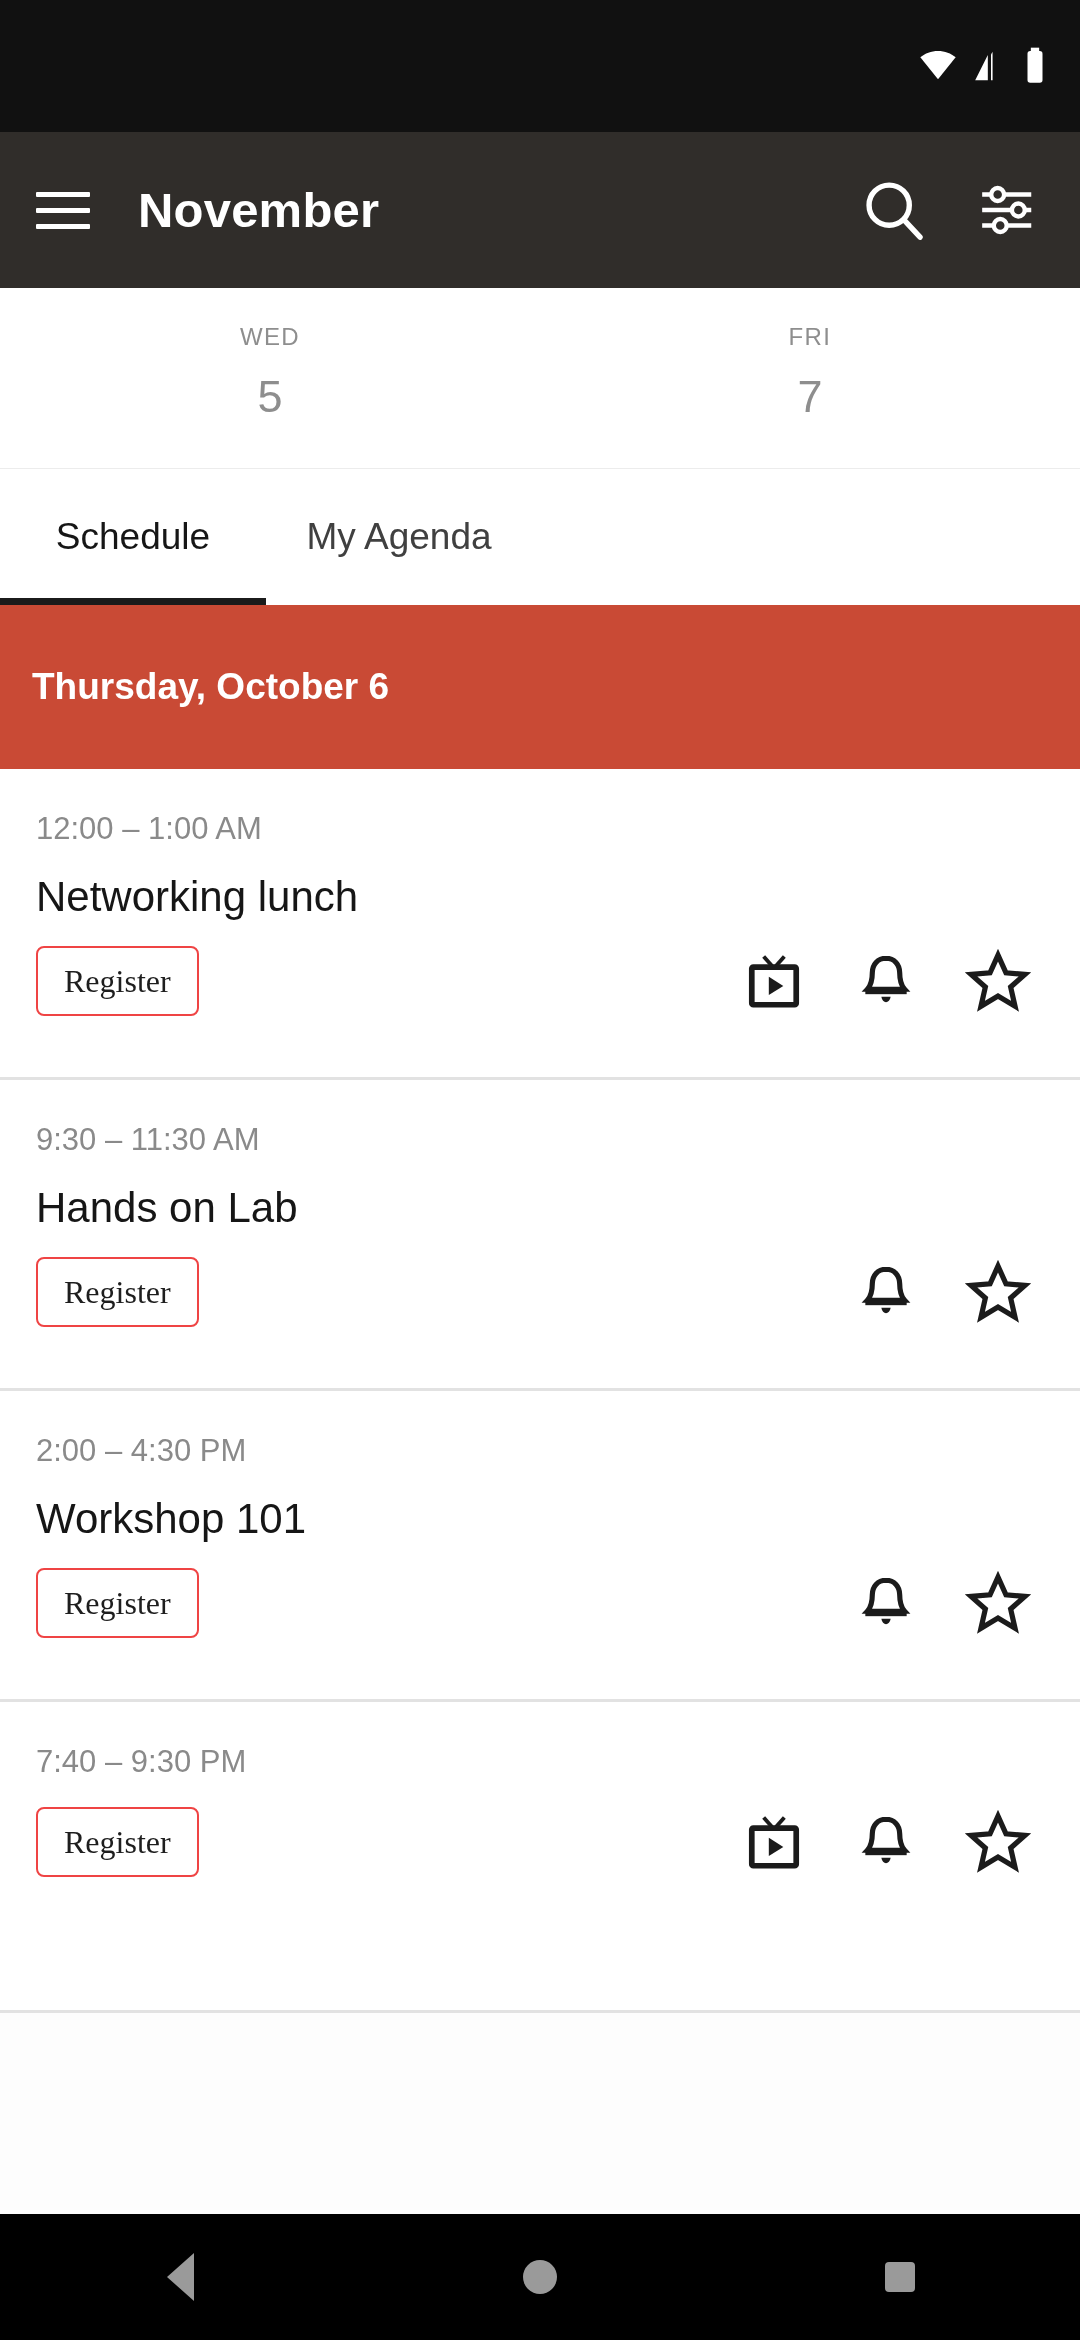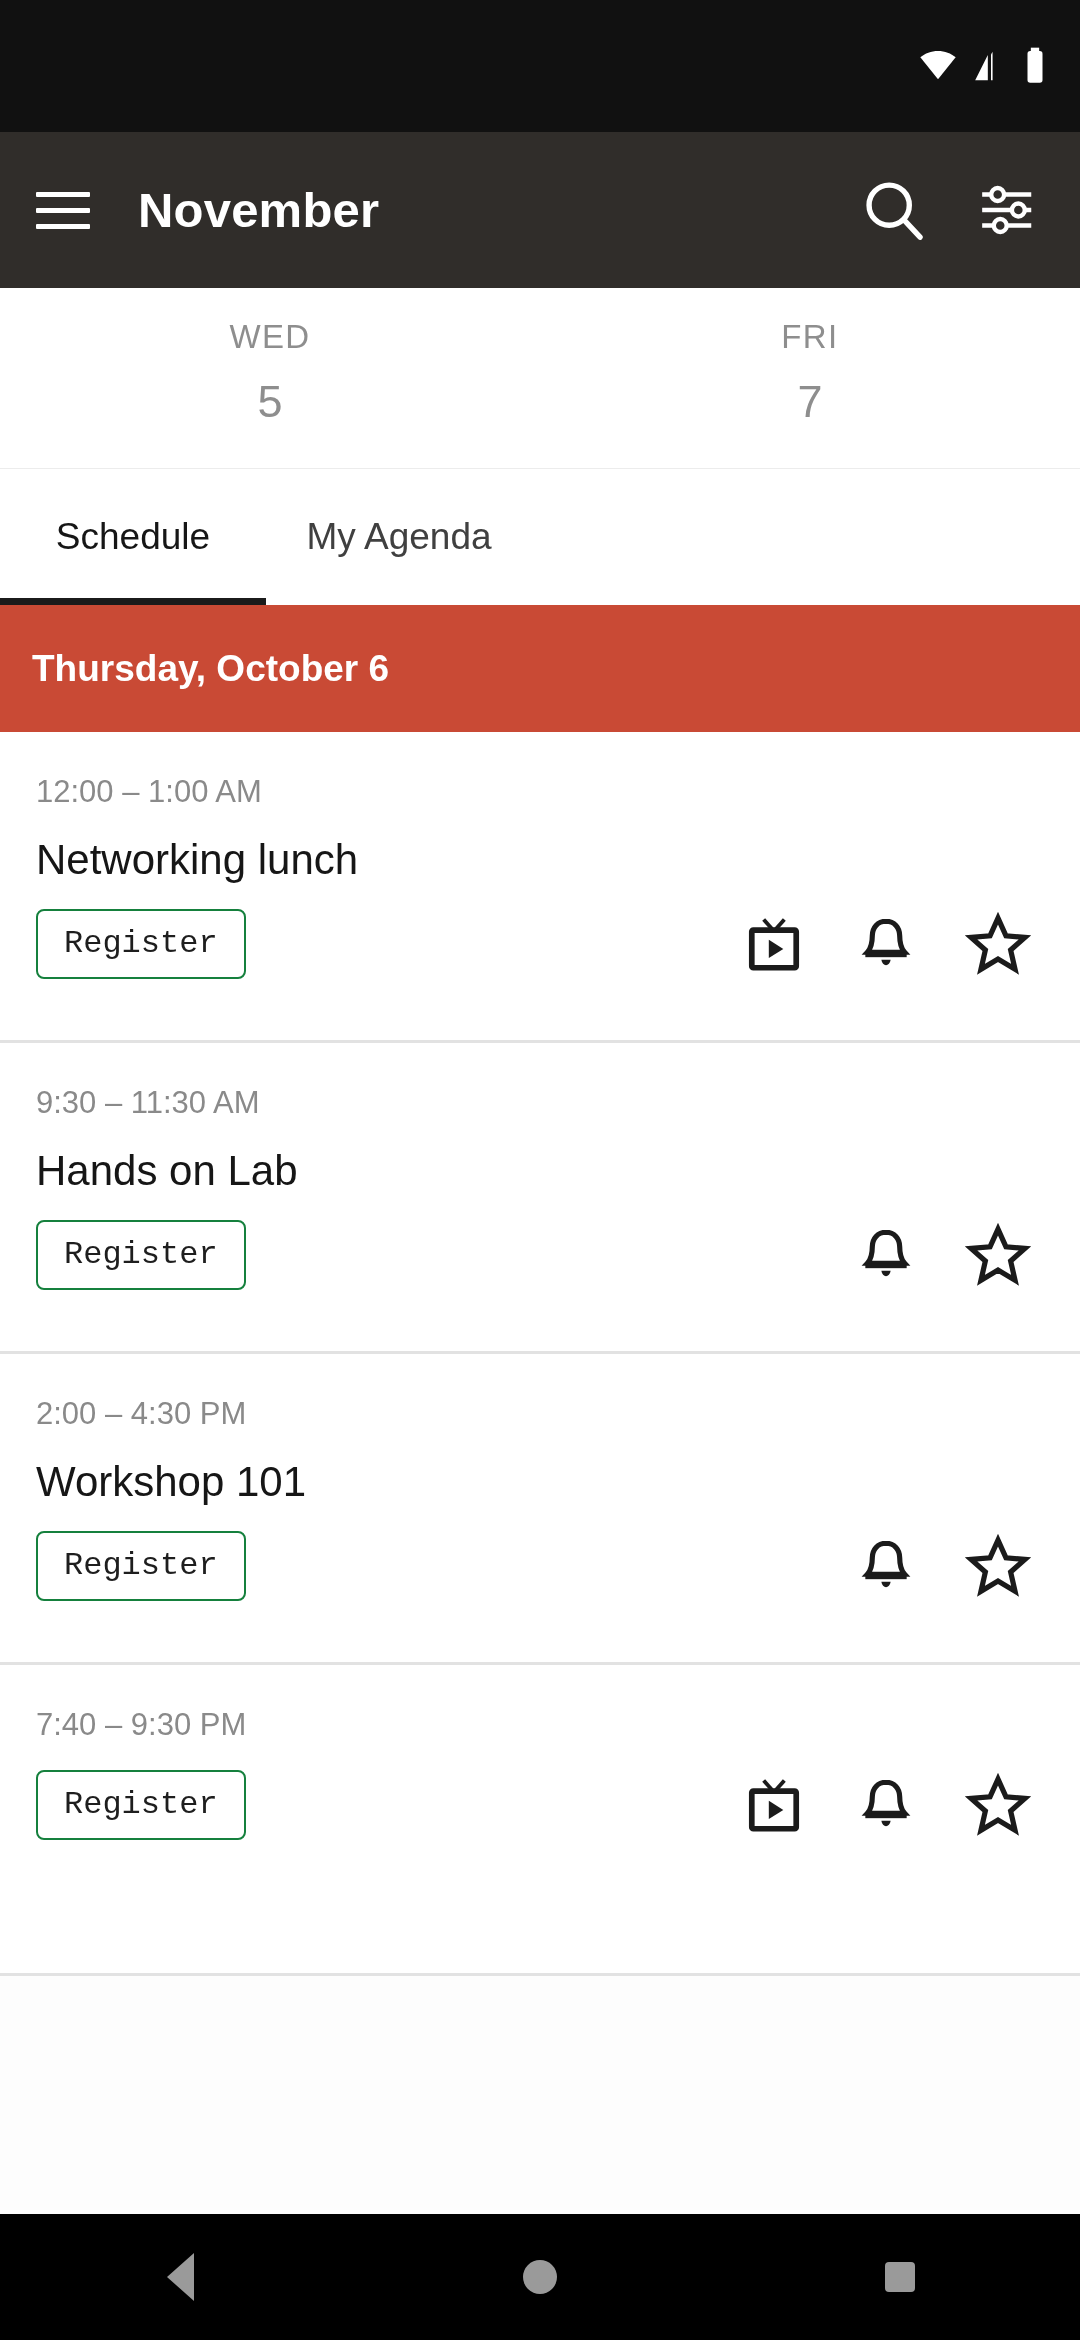--- a/index.html
+++ b/index.html
@@ -102,21 +102,21 @@
   .date-cell {
     flex: 1 1 0;
     display: flex;
     flex-direction: column;
     align-items: center;
     justify-content: center;
     gap: 10px;
     cursor: pointer;
   }
   .date-dow {
-    font-size: 33px;
+    font-size: 24px;
     color: #8e8e8e;
     letter-spacing: 1.4px;
   }
   .date-cell.selected .date-dow { color: #1b1b1b; }
   .date-num {
     font-size: 45px;
     color: #8e8e8e;
     width: 72px;
     height: 72px;
     line-height: 72px;
@@ -157,21 +157,21 @@
     right: 0;
     bottom: 0;
     height: 7px;
     background: #1b1b1b;
   }
   .tabs-spacer { flex: 1 1 auto; }
 
   
   .day-header {
     background: #C94A35;
-    height: 127px;
+    height: 164px;
     display: flex;
     align-items: center;
     padding-left: 32px;
     box-sizing: border-box;
     flex: 0 0 auto;
   }
   .day-header-text {
     color: #ffffff;
     font-size: 37px;
     font-weight: bold;
@@ -200,26 +200,26 @@
     font-size: 42px;
     color: #161616;
     margin-bottom: 24px;
   }
   .event-footer {
     display: flex;
     align-items: center;
     justify-content: space-between;
   }
   .register-btn {
-    border: 2px solid #15803d;
+    border: 2px solid #ef4444;
     border-radius: 8px;
     background: #ffffff;
     color: #1e1e1e;
     font-size: 32px;
-    font-family: Liberation Mono, monospace;
+    font-family: Liberation Serif, serif;
     padding: 0 26px;
     height: 70px;
     line-height: 66px;
     cursor: pointer;
     box-sizing: border-box;
   }
   .event-actions {
     display: flex;
     align-items: center;
     gap: 40px;

